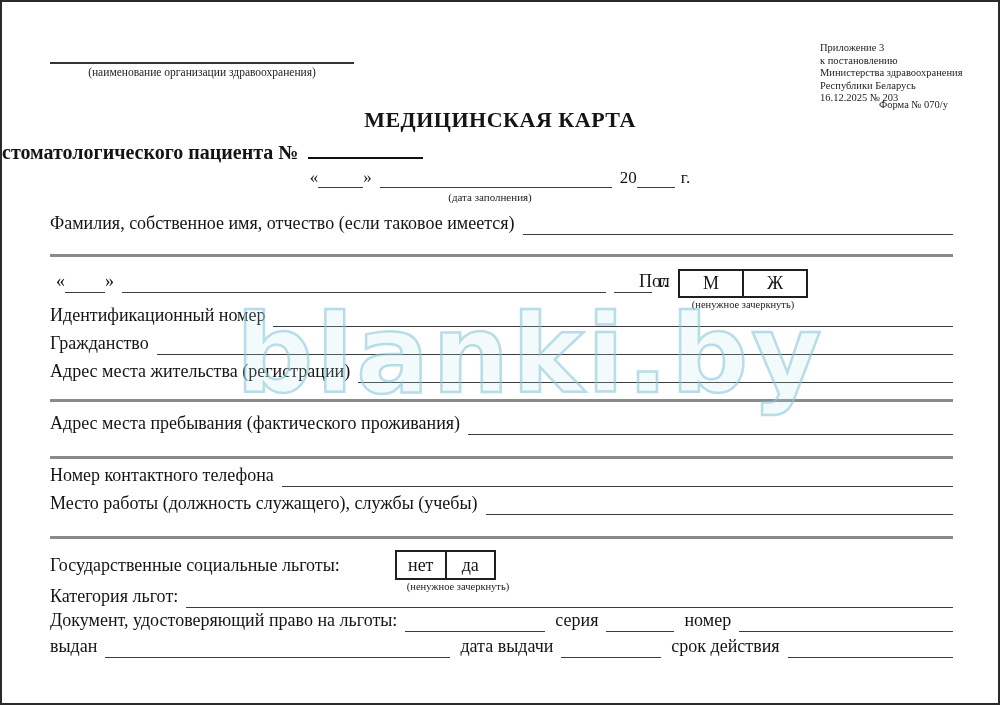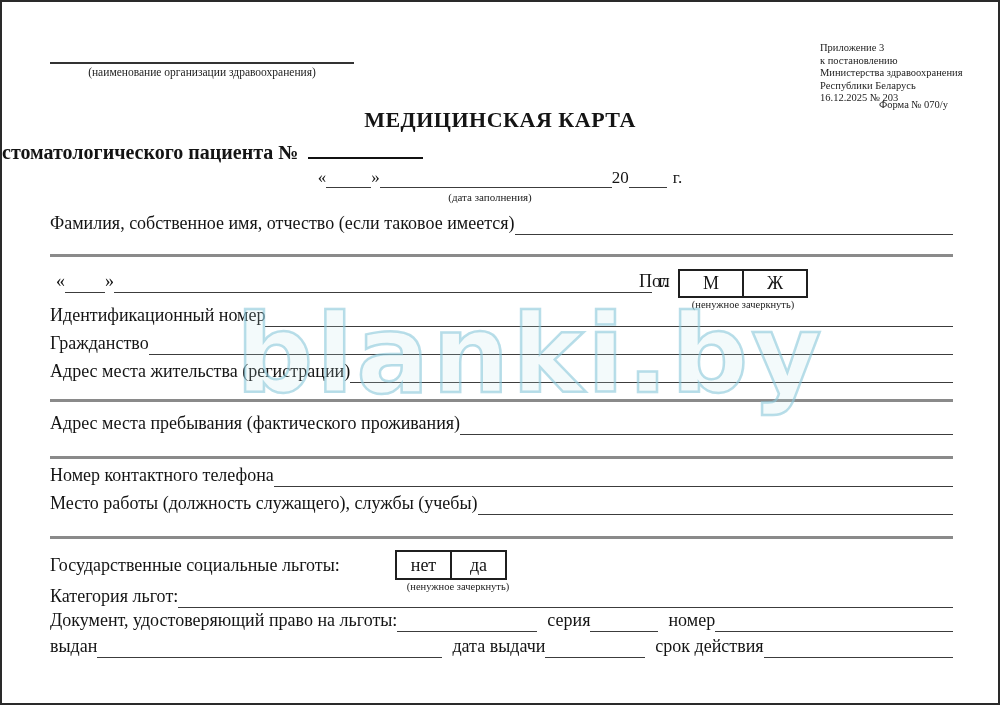--- a/index.html
+++ b/index.html
@@ -9,21 +9,21 @@
     font-family:"Liberation Serif","DejaVu Serif",serif;color:#141414;
   }
   
   .row{
     position:absolute;left:48px;right:45px;display:flex;align-items:flex-end;
     font-size:18px;line-height:1.25;white-space:nowrap;
   }
   .lbl{flex:0 0 auto;text-align:right;}
   .bl{display:inline-block;border-bottom:1px solid #3c3c3c;height:20px;flex:0 0 auto;}
   .grow{flex:1 1 auto;}
-  .g6{margin-left:6px;} .g8{} .g10{margin-left:10px;}
+  .g6{margin-left:6px;} .g8{margin-left:8px;} .g10{margin-left:10px;}
   .hr{position:absolute;left:48px;right:45px;height:0;border-top:3px solid #8a8a8a;}
   
   .org-rule{position:absolute;left:48px;top:60px;width:304px;border-top:2px solid #333;}
   .org-cap{position:absolute;left:40px;top:64px;width:320px;text-align:center;font-size:11.5px;color:#222;}
   .approval{position:absolute;left:818px;top:40px;font-size:10.5px;line-height:1.2;color:#1c1c1c;}
   .form-no{position:absolute;right:50px;top:97px;font-size:10.5px;color:#1c1c1c;}
   .title{position:absolute;left:0;right:0;top:105px;text-align:center;font-size:22px;font-weight:bold;letter-spacing:0.5px;}
   .subtitle{position:absolute;left:0;right:0;top:133px;text-align:left;font-size:20px;font-weight:bold;}
   .subtitle .bl{border-bottom:2px solid #111;height:22px;width:115px;margin-left:10px;}
   .daterow{position:absolute;left:0;right:0;top:166px;display:flex;justify-content:center;align-items:flex-end;font-size:17px;white-space:nowrap;}
@@ -131,21 +131,21 @@
 
   <div class="row" style="top:462px">
     <span class="lbl">Номер контактного телефона</span>
     <span class="bl grow g8"></span>
   </div>
   <div class="hr" style="top:534px"></div>
 
   <div class="row" style="top:552px">
     <span class="lbl">Государственные социальные льготы:</span>
   </div>
-  <div class="selbox" style="left:393px;top:548px;width:112px;height:30px">
+  <div class="selbox" style="left:393px;top:548px;width:101px;height:30px">
     <span class="cell">нет</span>
     <span class="cell">да</span>
   </div>
   <div class="boxcap" style="left:383px;top:579px;width:146px">(ненужное зачеркнуть)</div>
 
   <div class="row" style="top:583px">
     <span class="lbl">Категория  льгот:</span>
     <span class="bl grow g8"></span>
   </div>
 

